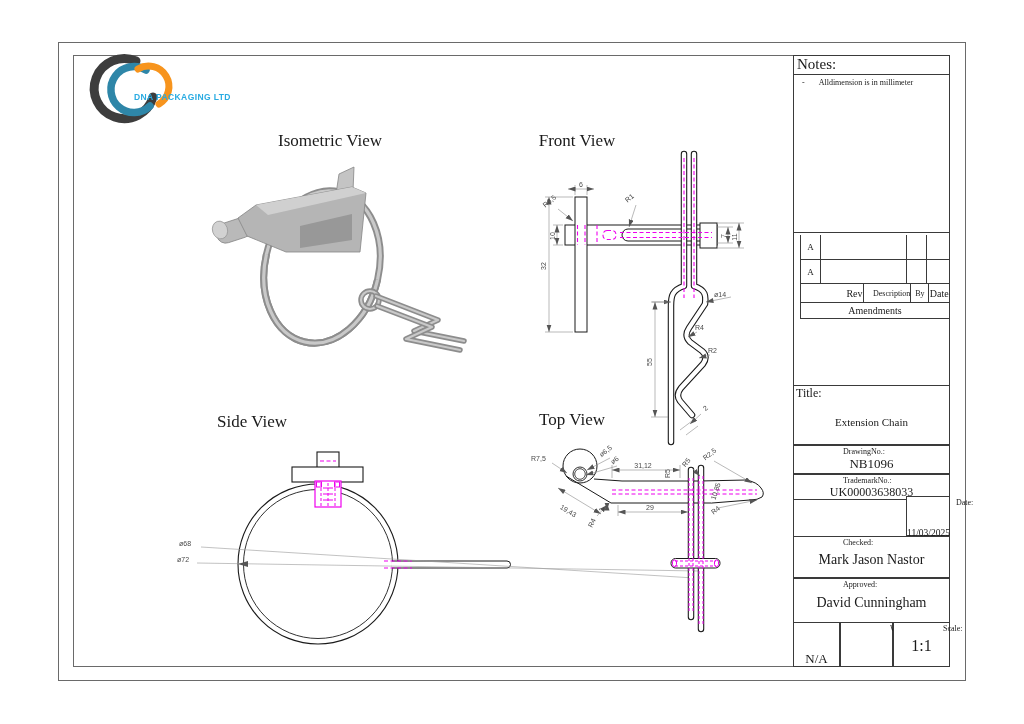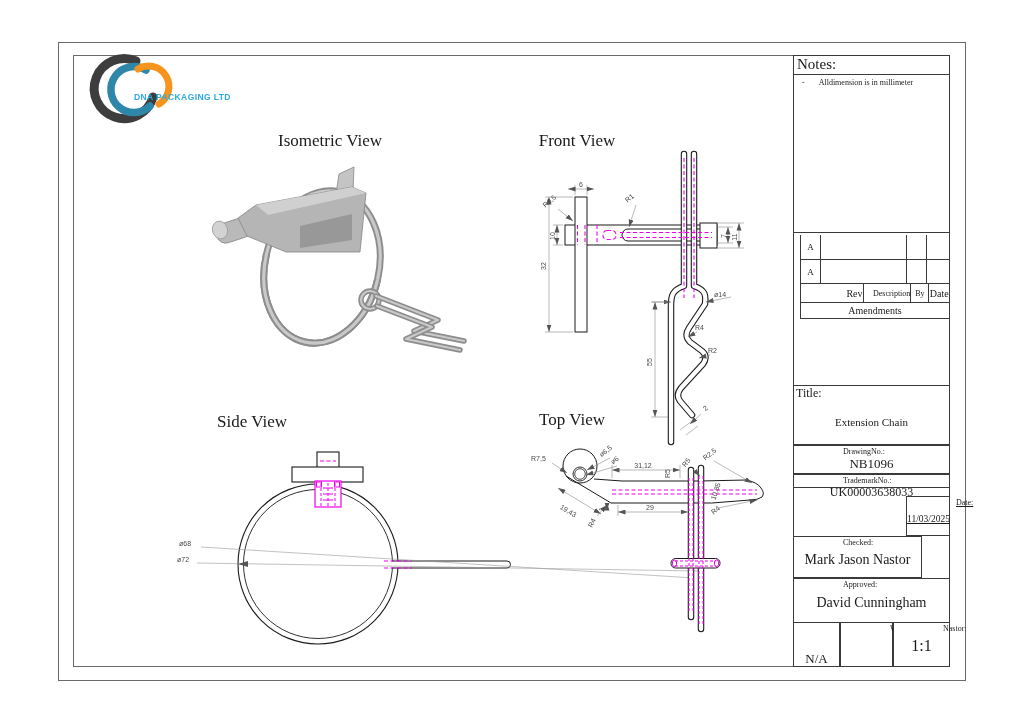--- a/index.html
+++ b/index.html
@@ -274,46 +274,46 @@
   <div class="tb" style="left:793px;top:385px;width:157px;height:60px;">
     <div class="tb-label-big">Title:</div>
     <div class="tb-value" style="font-size:11px;margin-top:16px;">Extension Chain</div>
   </div>
 
   <div class="tb" style="left:793px;top:445px;width:157px;height:29px;">
     <div class="tb-label">DrawingNo.:</div>
     <div class="tb-value" style="font-size:13px;margin-top:0;">NB1096</div>
   </div>
 
-  <div class="tb" style="left:793px;top:474px;width:157px;height:14px;">
+  <div class="tb" style="left:793px;top:474px;width:157px;height:26px;">
     <div class="tb-label" style="float:left;">TrademarkNo.:</div>
     <div class="tb-value" style="font-size:12px;clear:both;margin-top:-2px;">UK00003638033</div>
   </div>
 
-  <div class="tb" style="left:906px;top:496px;width:44px;height:40px;text-decoration:underline;">
+  <div class="tb" style="left:906px;top:496px;width:44px;height:40px;">
     <div class="tb-label">Date:</div>
-    <div class="tb-value" style="font-size:9.5px;margin-top:7px;">11/03/2025</div>
-  </div>
-
-  <div class="tb" style="left:793px;top:536px;width:129px;height:42px;">
+    <div class="tb-value" style="font-size:9.5px;margin-top:21px;">11/03/2025</div>
+  </div>
+
+  <div class="tb" style="left:793px;top:536px;width:157px;height:42px;">
     <div class="tb-label">Checked:</div>
     <div class="tb-value" style="font-size:14px;margin-top:5px;">Mark Jason Nastor</div>
   </div>
 
   <div class="tb" style="left:793px;top:578px;width:157px;height:50px;">
     <div class="tb-label">Approved:</div>
     <div class="tb-value" style="font-size:14px;margin-top:6px;">David Cunningham</div>
   </div>
 
   <div class="tb" style="left:793px;top:622px;width:47px;height:45px;">
     <div class="tb-label">Q.A.:</div>
     <div class="tb-value" style="font-size:13px;margin-top:18px;">N/A</div>
   </div>
   <div class="tb" style="left:840px;top:622px;width:53px;height:45px;">
     <div class="tb-label">Weight:</div>
     <div class="tb-value"></div>
   </div>
   <div class="tb" style="left:893px;top:622px;width:57px;height:45px;">
-    <div class="tb-label">Nastor:</div>
+    <div class="tb-label">Scale:</div>
     <div class="tb-value" style="font-size:16px;margin-top:4px;">1:1</div>
   </div>
 
 </div>
 
 </body></html>

